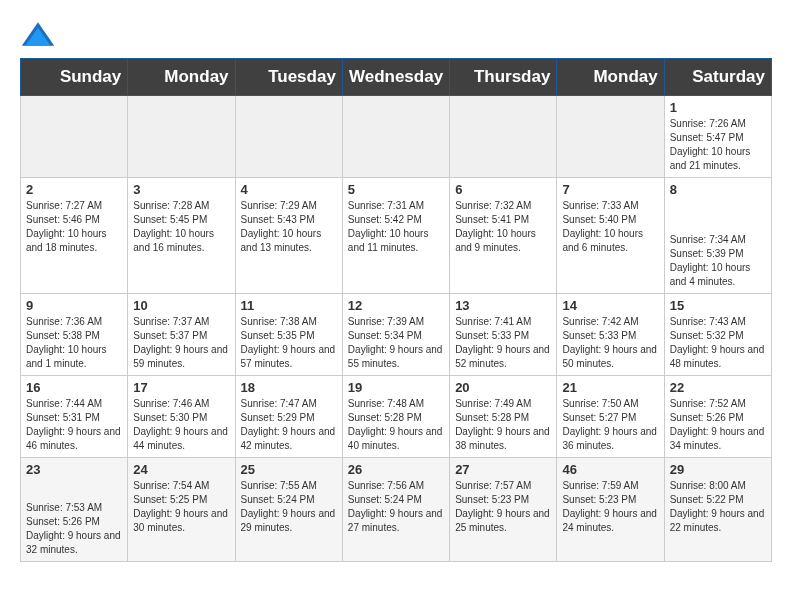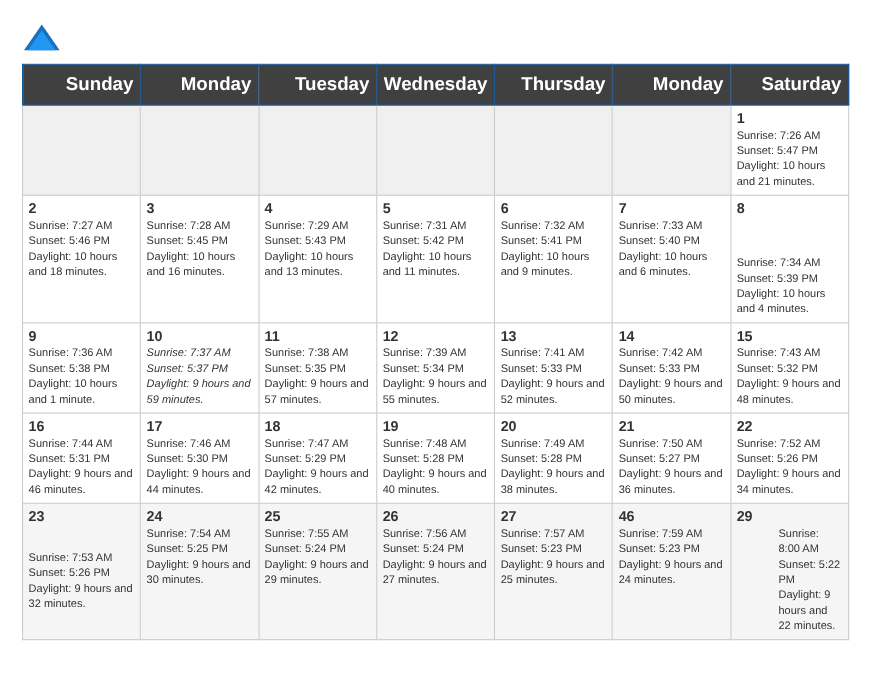--- a/index.html
+++ b/index.html
@@ -181,21 +181,21 @@
       </tr>
       <tr>
         <td>
           <span class="day-number">9</span>
           <div class="day-info" style="white-space: pre-line;">Sunrise: 7:36 AM
 Sunset: 5:38 PM
 Daylight: 10 hours and 1 minute.</div>
         </td>
         <td>
           <span class="day-number">10</span>
-          <div class="day-info" style="white-space: pre-line; font-style: italic;">Sunrise: 7:37 AM
+          <div class="day-info" style="white-space: pre-line;">Sunrise: 7:37 AM
 Sunset: 5:37 PM
 Daylight: 9 hours and 59 minutes.</div>
         </td>
         <td>
           <span class="day-number">11</span>
           <div class="day-info" style="white-space: pre-line;">Sunrise: 7:38 AM
 Sunset: 5:35 PM
 Daylight: 9 hours and 57 minutes.</div>
         </td>
         <td>
@@ -299,19 +299,19 @@
 Daylight: 9 hours and 25 minutes.</div>
         </td>
         <td>
           <span class="day-number">46</span>
           <div class="day-info" style="white-space: pre-line;">Sunrise: 7:59 AM
 Sunset: 5:23 PM
 Daylight: 9 hours and 24 minutes.</div>
         </td>
         <td>
           <span class="day-number">29</span>
-          <div class="day-info" style="white-space: pre-line; margin-left: 38px;">Sunrise: 8:00 AM
+          <div class="day-info" style="white-space: pre-line;">Sunrise: 8:00 AM
 Sunset: 5:22 PM
 Daylight: 9 hours and 22 minutes.</div>
         </td>
       </tr>
     </tbody>
 </table>
 
 </body></html>

